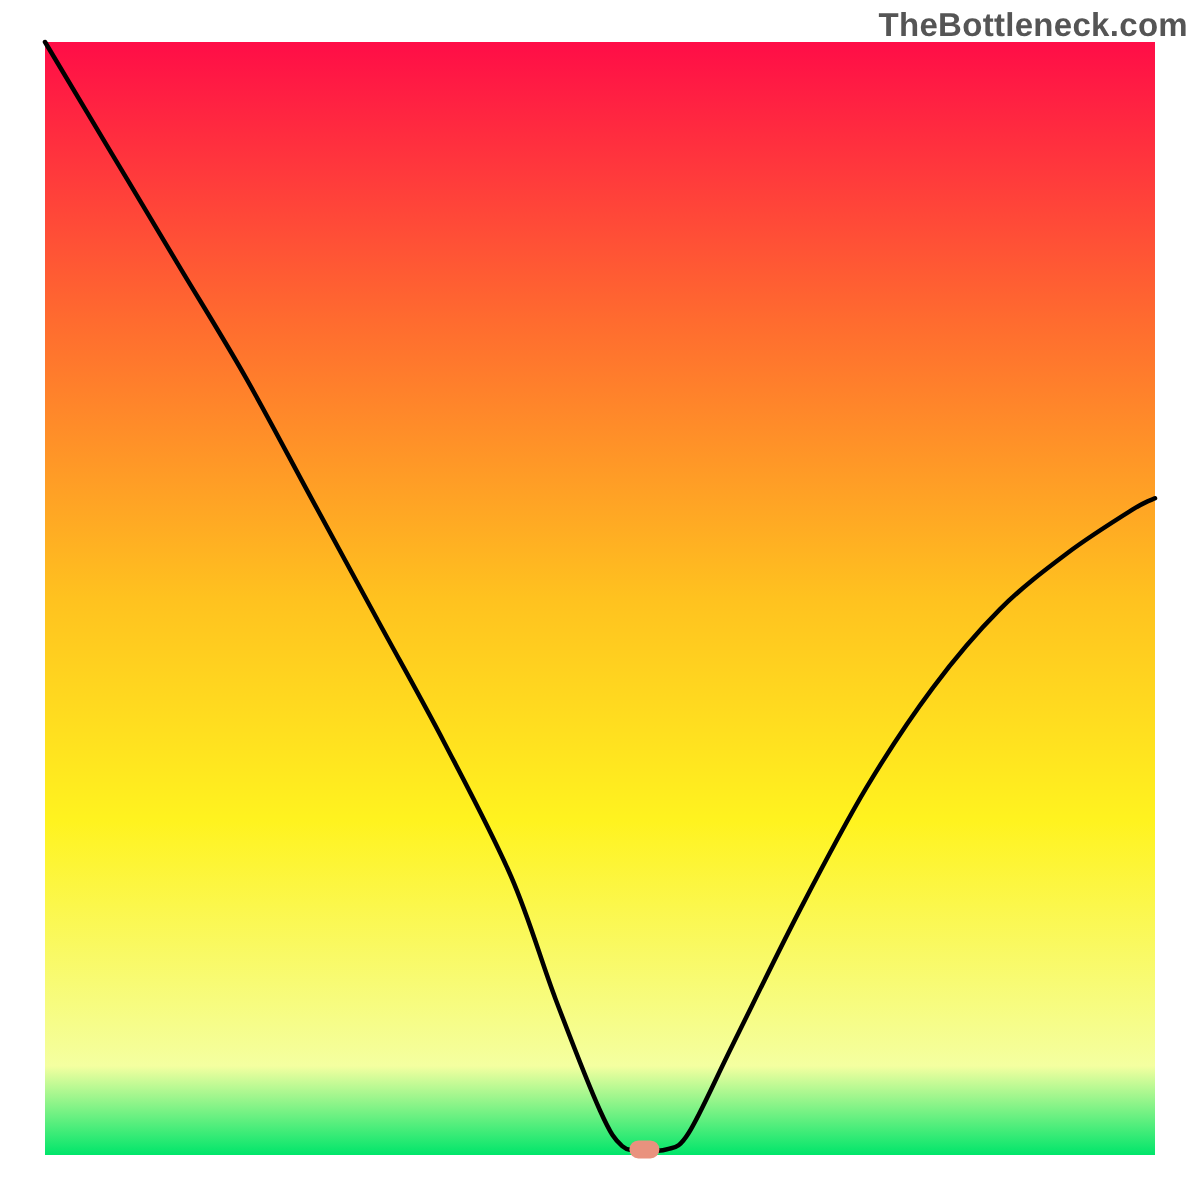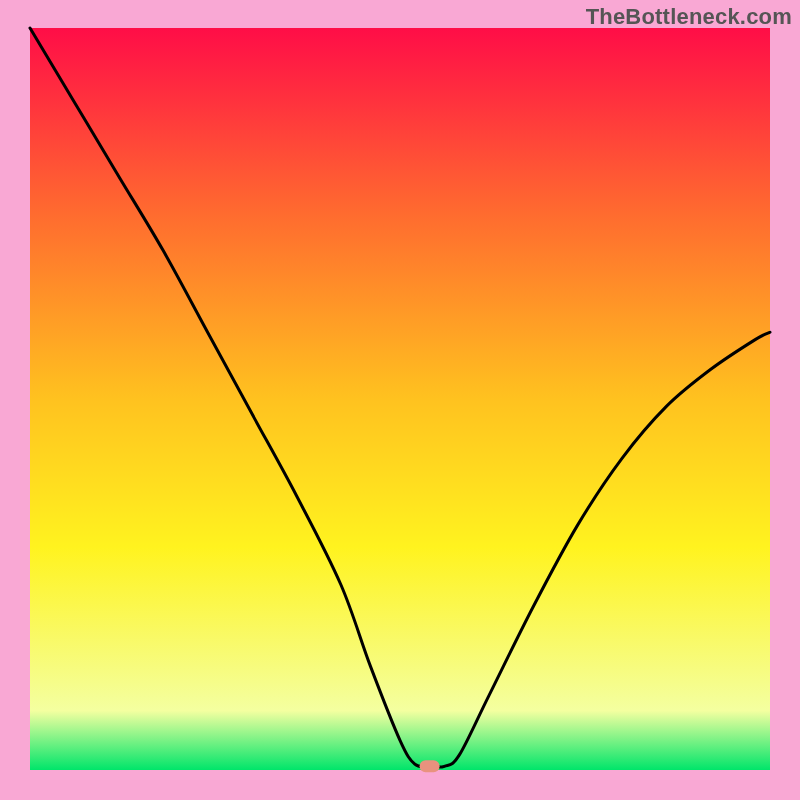--- a/index.html
+++ b/index.html
@@ -7,21 +7,21 @@
     padding: 0;
     width: 800px;
     height: 800px;
     background: #000;
     overflow: hidden;
     font-family: Arial, Helvetica, sans-serif;
   }
   .frame {
     width: 800px;
     height: 800px;
-    background: #f9a8d4;
+    background: #ffffff;
     position: relative;
   }
   .watermark {
     position: absolute;
     top: 4px;
     right: 8px;
     font-size: 22px;
     font-weight: 600;
     color: #555;
     letter-spacing: 0.2px;

